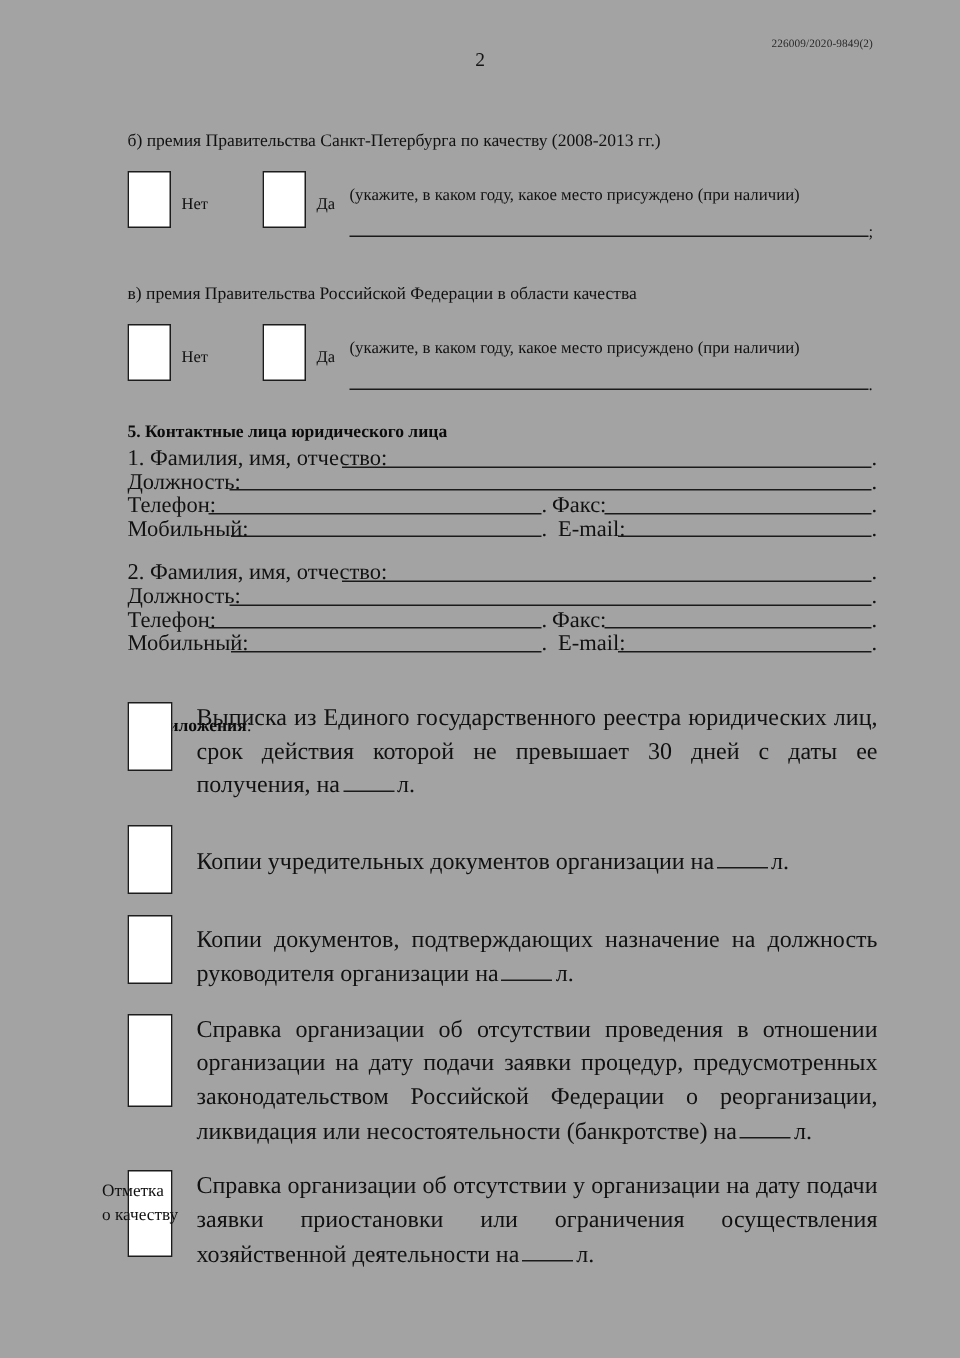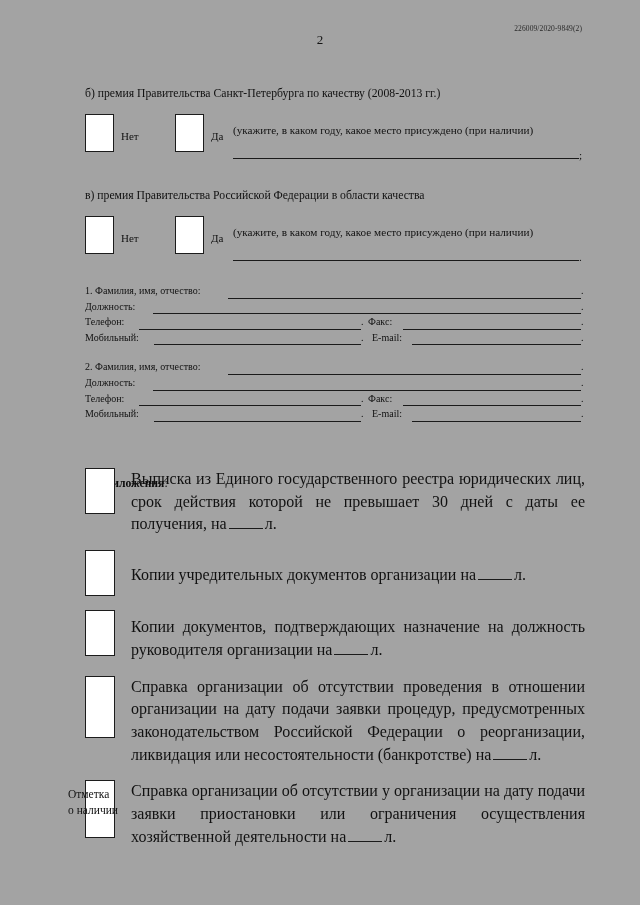--- a/index.html
+++ b/index.html
@@ -112,21 +112,21 @@
     font-size: 11.7px;
     font-weight: bold;
     color: #0b0b0b;
   }
   .sect-head .reg { font-weight: normal; }
 
   
   .frow {
     position: relative;
     height: 15.6px;
-    font-size: 10px;
+    font-size: 15px;
     color: #111;
     white-space: nowrap;
   }
   .frow .lbl { position: absolute; left: 0; top: 0; }
   .frow .lbl2 { position: absolute; top: 0; }
   .fline {
     position: absolute;
     bottom: 2px;
     border-bottom: 1px solid #1a1a1a;
     height: 0;
@@ -203,20 +203,21 @@
       <div class="cbox cb-no"></div>
       <div class="cb-label cb-no-l">Нет</div>
       <div class="cbox cb-yes"></div>
       <div class="cb-label cb-yes-l">Да</div>
       <div class="hint">(укажите, в каком году, какое место присуждено (при наличии)</div>
       <div class="hint-rule"><span class="rule rule-348"></span><span>.</span></div>
     </div>
   </div>
 
   <div class="content" style="top:281px;">
+    <div class="sect-head">5. Контактные лица юридического лица</div>
 
     <div style="margin-top:4px;">
       <div class="frow">
         <span class="lbl">1. Фамилия, имя, отчество:</span>
         <span class="fline" style="left:143px; width:353px;"></span>
         <span class="fdot" style="left:496px;">.</span>
       </div>
       <div class="frow">
         <span class="lbl">Должность:</span>
         <span class="fline" style="left:68px; width:428px;"></span>
@@ -297,15 +298,15 @@
     </div>
 
     <div class="att" style="margin-top:14px; min-height:58px;">
       <div class="att-box" style="height:58px;"></div>
       <div class="att-text"><span>Справка организации об отсутствии у организации на дату подачи заявки приостановки или ограничения осуществления хозяйственной деятельности на</span><span class="blank"></span><span>л.</span></div>
     </div>
 
   </div>
 
   <div class="footnote" style="top:787px;">Отметка</div>
-  <div class="footnote" style="top:803px;">о наличии</div>
+  <div class="footnote" style="top:803px;">о качеству</div>
 
 </div>
 
 </body></html>

